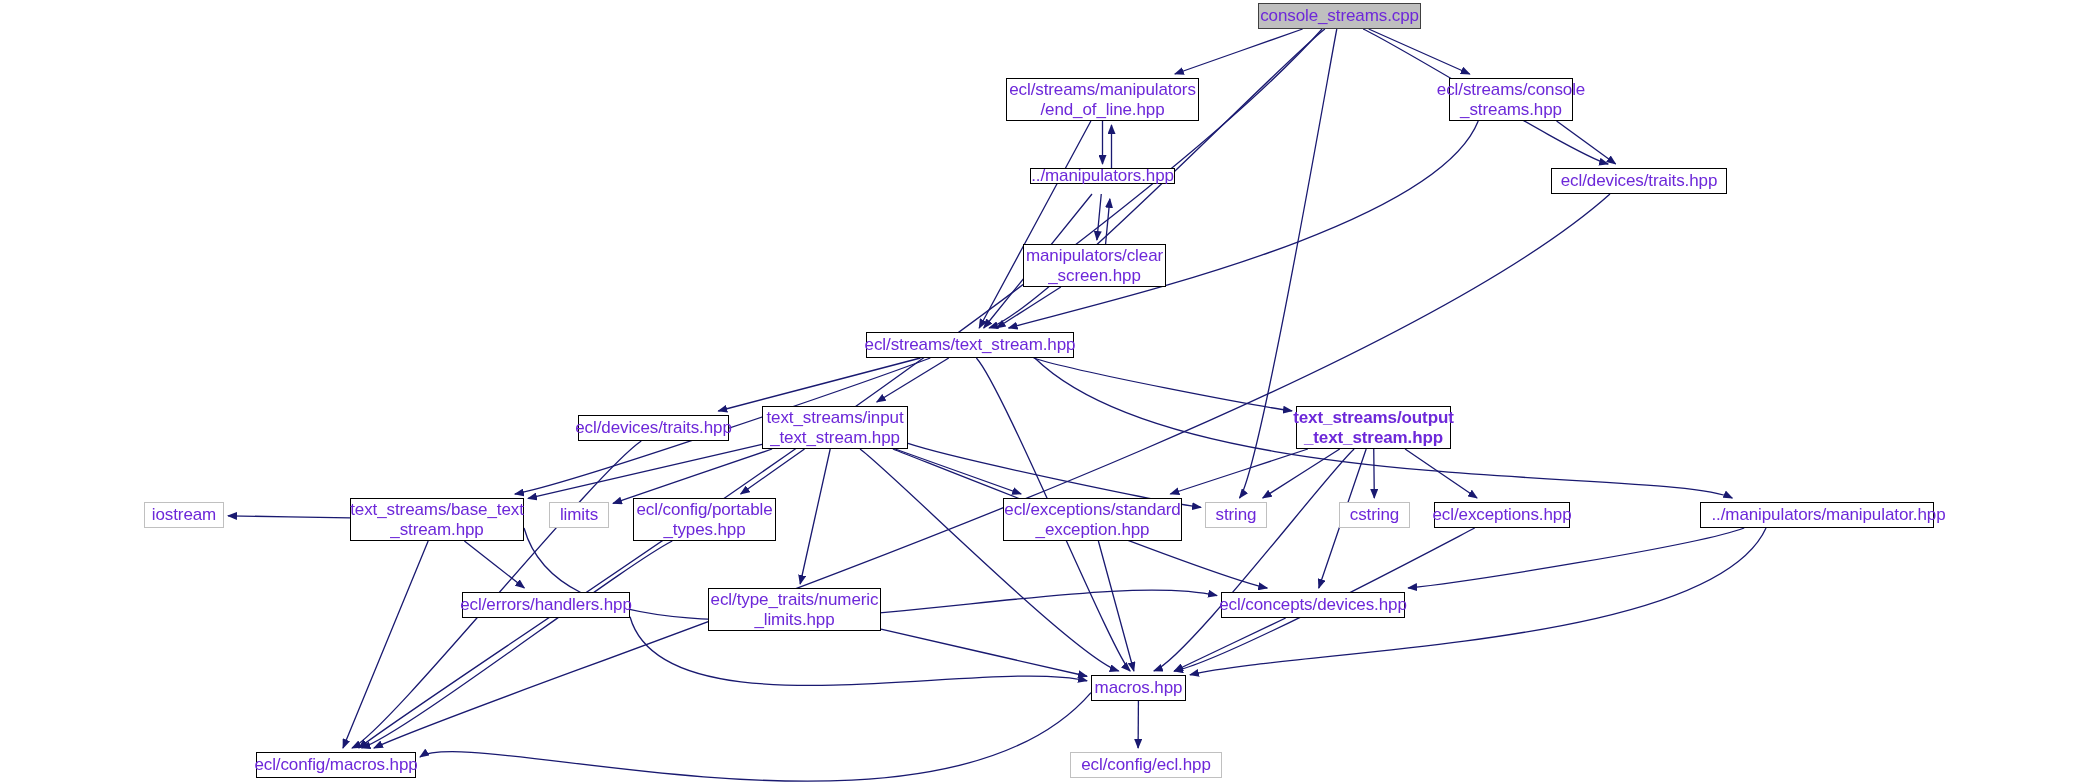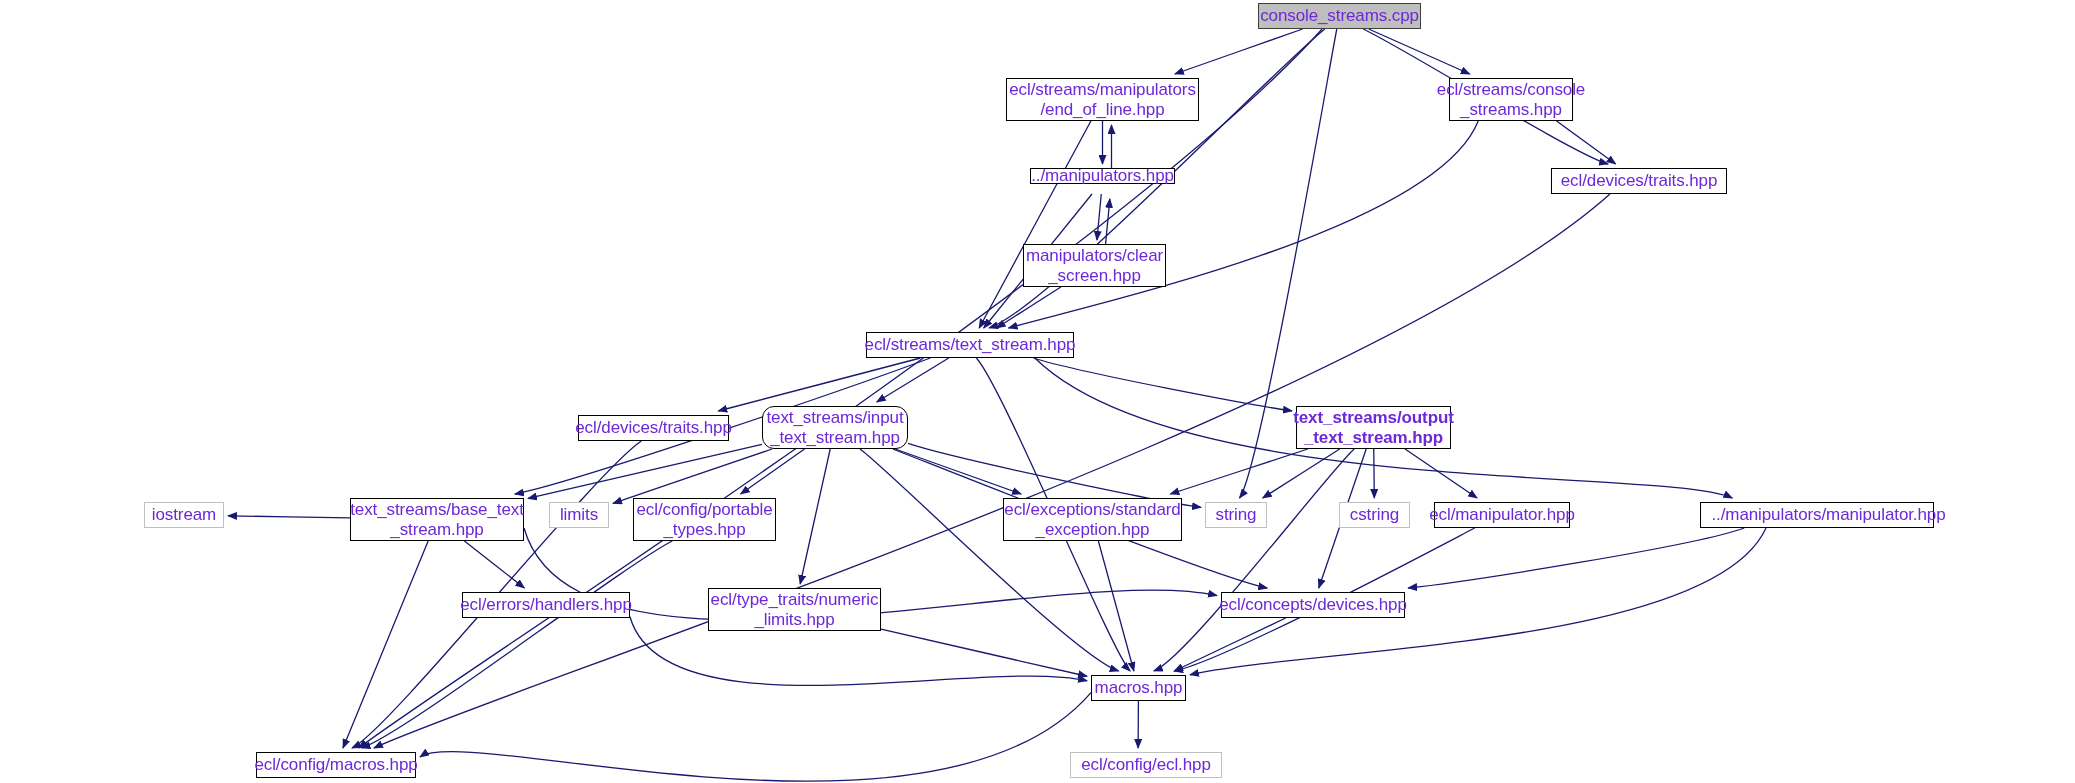--- a/index.html
+++ b/index.html
@@ -119,35 +119,35 @@
       <div class="node" style="left: 1006px; top: 78px; width: 193px; height: 43px;"><span class="node-label">ecl/streams/manipulators
 /end_of_line.hpp</span></div>
       <div class="node" style="left: 1449px; top: 78px; width: 124px; height: 43px;"><span class="node-label">ecl/streams/console
 _streams.hpp</span></div>
       <div class="node" style="left: 1030px; top: 168px; width: 145px; height: 16px;"><span class="node-label">../manipulators.hpp</span></div>
       <div class="node" style="left: 1551px; top: 168px; width: 176px; height: 26px;"><span class="node-label">ecl/devices/traits.hpp</span></div>
       <div class="node" style="left: 1023px; top: 244px; width: 143px; height: 43px;"><span class="node-label">manipulators/clear
 _screen.hpp</span></div>
       <div class="node" style="left: 866px; top: 332px; width: 208px; height: 26px;"><span class="node-label">ecl/streams/text_stream.hpp</span></div>
       <div class="node" style="left: 578px; top: 415px; width: 151px; height: 26px;"><span class="node-label">ecl/devices/traits.hpp</span></div>
-      <div class="node" style="left: 762px; top: 406px; width: 146px; height: 43px; border-radius: 12px;"><span class="node-label">text_streams/input
+      <div class="node" style="left: 762px; top: 406px; width: 146px; height: 43px;"><span class="node-label">text_streams/input
 _text_stream.hpp</span></div>
       <div class="node" style="left: 1296px; top: 406px; width: 155px; height: 43px; font-weight: bold;"><span class="node-label">text_streams/output
 _text_stream.hpp</span></div>
       <div class="node system" style="left: 144px; top: 502px; width: 80px; height: 26px;"><span class="node-label">iostream</span></div>
       <div class="node" style="left: 350px; top: 498px; width: 174px; height: 43px;"><span class="node-label">text_streams/base_text
 _stream.hpp</span></div>
       <div class="node system" style="left: 549px; top: 502px; width: 60px; height: 26px;"><span class="node-label">limits</span></div>
       <div class="node" style="left: 633px; top: 498px; width: 143px; height: 43px;"><span class="node-label">ecl/config/portable
 _types.hpp</span></div>
       <div class="node" style="left: 1003px; top: 498px; width: 179px; height: 43px;"><span class="node-label">ecl/exceptions/standard
 _exception.hpp</span></div>
       <div class="node system" style="left: 1205px; top: 502px; width: 62px; height: 26px;"><span class="node-label">string</span></div>
       <div class="node system" style="left: 1339px; top: 502px; width: 71px; height: 26px;"><span class="node-label">cstring</span></div>
-      <div class="node" style="left: 1434px; top: 502px; width: 136px; height: 26px;"><span class="node-label">ecl/manipulator.hpp</span></div>
+      <div class="node" style="left: 1434px; top: 502px; width: 136px; height: 26px;"><span class="node-label">ecl/exceptions.hpp</span></div>
       <div class="node" style="left: 1700px; top: 502px; width: 234px; height: 26px; padding-left: 23px;"><span class="node-label">../manipulators/manipulator.hpp</span></div>
       <div class="node" style="left: 462px; top: 592px; width: 168px; height: 26px;"><span class="node-label">ecl/errors/handlers.hpp</span></div>
       <div class="node" style="left: 708px; top: 588px; width: 173px; height: 43px;"><span class="node-label">ecl/type_traits/numeric
 _limits.hpp</span></div>
       <div class="node" style="left: 1221px; top: 592px; width: 184px; height: 26px;"><span class="node-label">ecl/concepts/devices.hpp</span></div>
       <div class="node" style="left: 1091px; top: 675px; width: 95px; height: 26px;"><span class="node-label">macros.hpp</span></div>
       <div class="node" style="left: 256px; top: 752px; width: 160px; height: 26px;"><span class="node-label">ecl/config/macros.hpp</span></div>
       <div class="node system" style="left: 1070px; top: 752px; width: 152px; height: 26px;"><span class="node-label">ecl/config/ecl.hpp</span></div>
     </div>
 </div>

